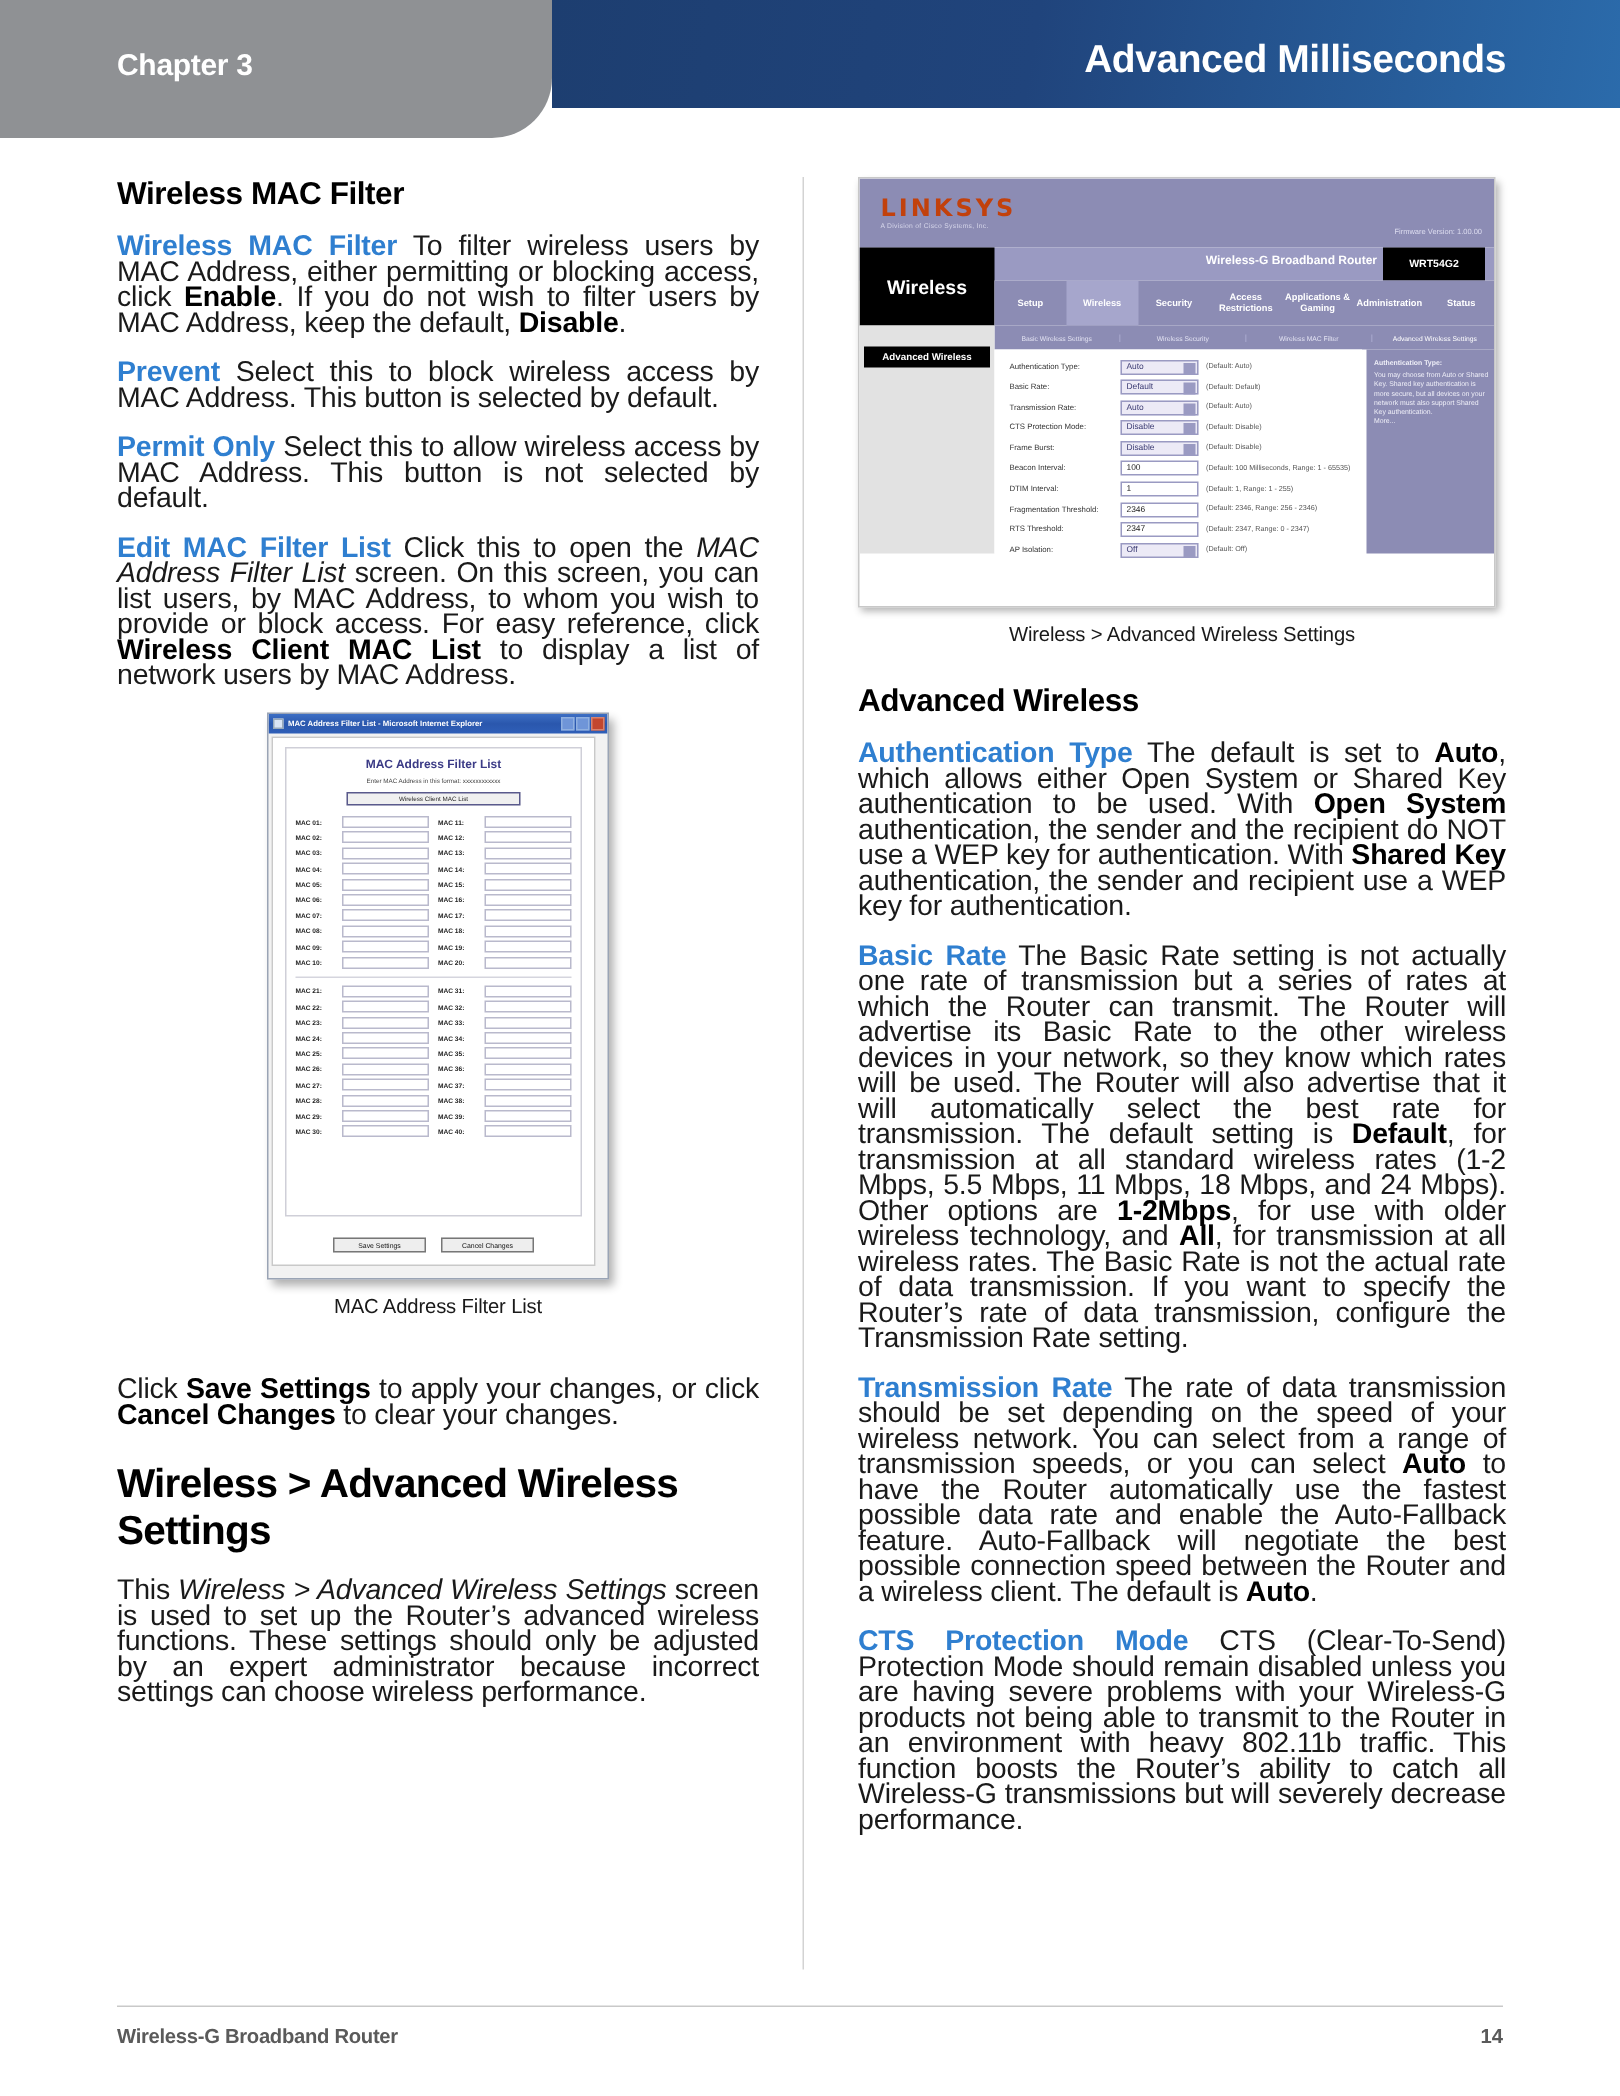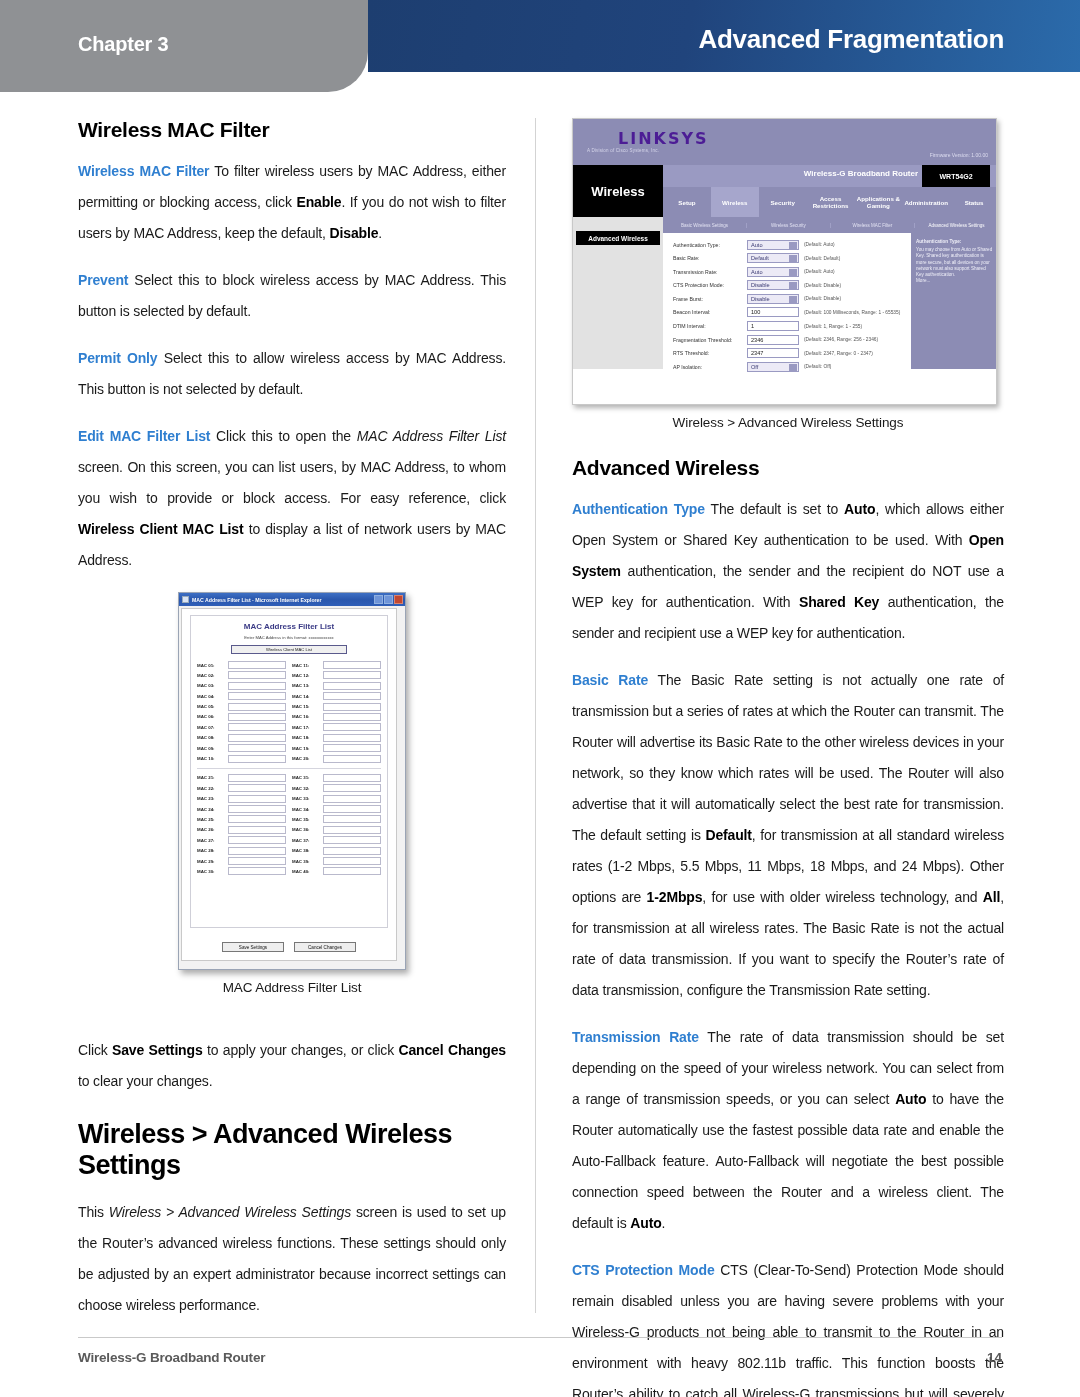--- a/index.html
+++ b/index.html
@@ -43,21 +43,21 @@
 
   h2.sec {
     font-size:21px; font-weight:bold; color:#000;
     letter-spacing:-0.3px; margin-bottom:14px;
   }
   h2.big {
     font-size:27px; font-weight:bold; color:#000;
     letter-spacing:-0.5px; margin:22px 0 16px 0;
   }
   p.body {
-    font-size:14px; line-height:31px; color:#1a1a1a;
+    font-size:19px; line-height:17px; color:#1a1a1a;
     text-align:justify; margin-bottom:16px;
     letter-spacing:-0.15px;
   }
   .term { color:#2f7fd0; font-weight:bold; }
   .bold { font-weight:bold; color:#000; }
   .ital { font-style:italic; }
 
   .figcap {
     font-size:13.5px; color:#1a1a1a; text-align:center;
     margin-top:10px; letter-spacing:-0.1px;
@@ -66,23 +66,22 @@
   
   .shot-router {
     width:425px; height:287px; position:relative;
     background:#fff; border:1px solid #c8c8c8;
     box-shadow:2px 3px 5px rgba(0,0,0,0.30);
     overflow:hidden;
   }
   .rt-top { position:absolute; left:0; top:0; width:100%; height:46px; background:#8c8cb4; }
   .rt-logo {
     position:absolute; left:14px; top:10px;
-    color:#4c1d95; font-size:16px; font-weight:bold; letter-spacing:2px;
+    color:#c2410c; font-size:16px; font-weight:bold; letter-spacing:2px;
     font-family:"DejaVu Sans", sans-serif;
-    margin-left:31px;
   }
   .rt-logo-sub {
     position:absolute; left:14px; top:29px; color:#d6d6ea; font-size:4.5px; letter-spacing:.2px;
   }
   .rt-fw { position:absolute; right:8px; top:33px; color:#ddddf0; font-size:5px; }
   .rt-modelbar { position:absolute; left:0; top:46px; width:100%; height:22px; background:#9a9ac2; }
   .rt-modelname { position:absolute; right:78px; top:50px; color:#fff; font-size:8px; font-weight:bold; }
   .rt-modelnum {
     position:absolute; right:6px; top:46px; width:68px; height:22px; background:#000;
     color:#fff; font-size:7px; font-weight:bold; display:flex; align-items:center; justify-content:center;
@@ -217,21 +216,21 @@
 </style>
 </head>
 <body>
 
 <div class="page">
 
   <div class="header">
     <div class="hdr-gray"></div>
     <div class="hdr-blue"></div>
     <div class="chapter-label">Chapter 3</div>
-    <div class="hdr-title">Advanced Fragmentation</div>
+    <div class="hdr-title">Advanced Milliseconds</div>
   </div>
 
   <div class="col-divider"></div>
 
   <div class="col-left">
 
     <h2 class="sec">Wireless MAC Filter</h2>
 
     <p class="body"><span class="term">Wireless MAC Filter</span><span>  To filter wireless users by MAC Address, either permitting or blocking access, click </span><span class="bold">Enable</span><span>. If you do not wish to filter users by MAC Address, keep the default, </span><span class="bold">Disable</span><span>.</span></p>
 

